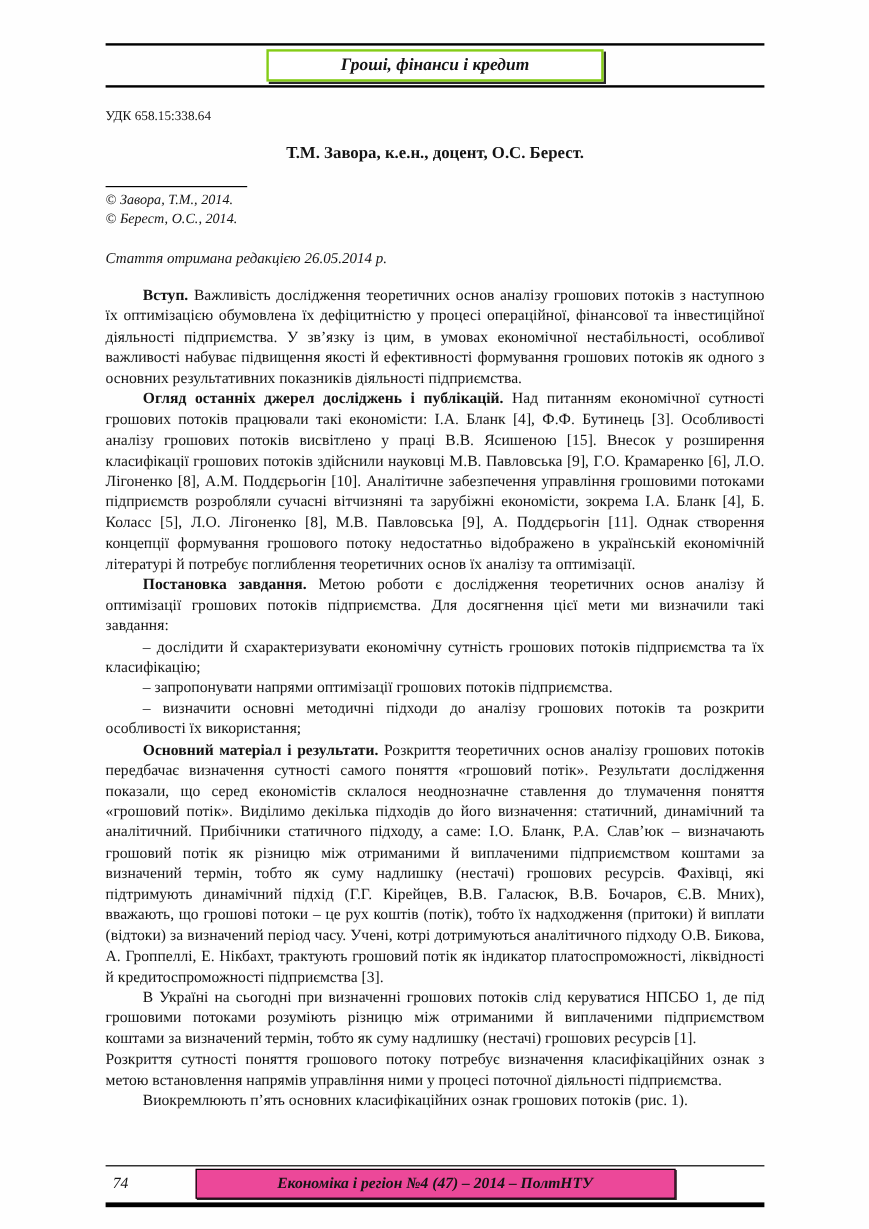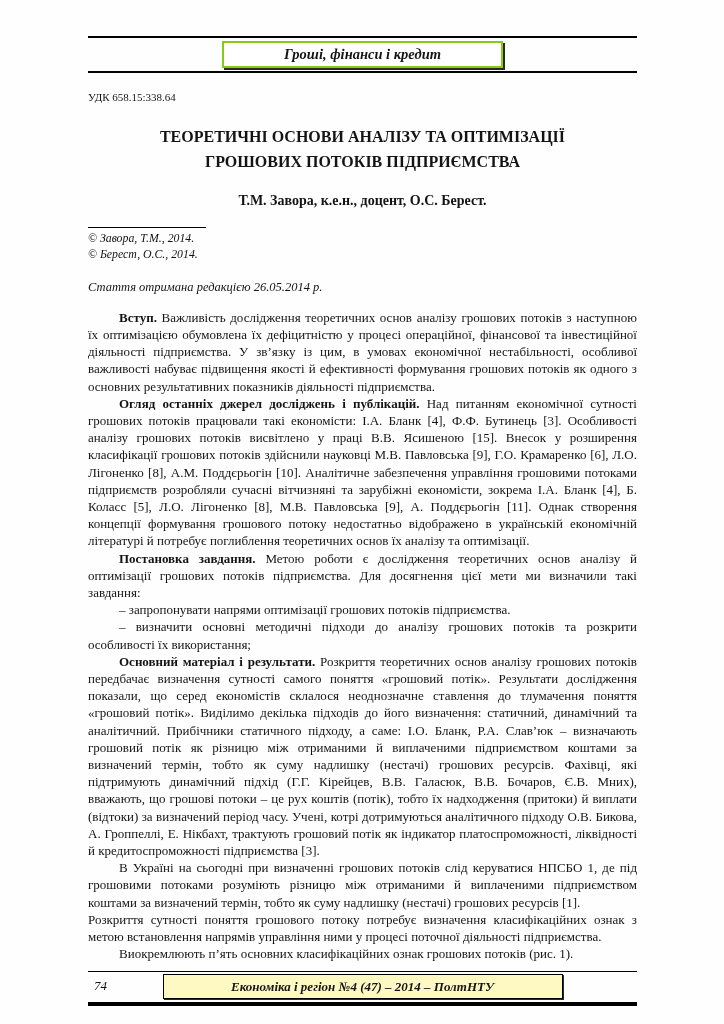--- a/index.html
+++ b/index.html
@@ -110,21 +110,21 @@
     font-style: italic;
     font-size: 13px;
   }
   .footer-box {
     width: 390px;
     margin: 0 auto;
     border: 1.8px solid #000;
     box-shadow: 1px 1px 0 #2a2a2a;
     text-align: center;
     padding: 2px 4px 3px 4px;
-    background: #fef9c3;
+    background: #ec4899;
   }
   .journal-title {
     font-weight: bold;
     font-style: italic;
     font-size: 13px;
     white-space: nowrap;
   }
 </style>
 </head>
 <body>
@@ -132,34 +132,34 @@
 <div class="page">
 
   <div class="header-band">
     <div class="header-box">
       <span class="section-title">Гроші, фінанси і кредит</span>
     </div>
   </div>
 
   <p class="udc">УДК 658.15:338.64</p>
 
-  <h1 class="title"><span>ТЕОРЕТИЧНІ ОСНОВИ АНАЛІЗУ ТА ОПТИМІЗАЦІЇ</span><br><span>ГРОШОВИХ ПОТОКІВ ПІДПРИЄМСТВА</span></h1>
 
   <p class="authors">Т.М. Завора, к.е.н., доцент, О.С. Берест.</p>
 
   <div class="footnote-rule"></div>
   <p class="copyright">© Завора, Т.М., 2014.</p>
   <p class="copyright">© Берест, О.С., 2014.</p>
 
   <p class="received">Стаття отримана редакцією 26.05.2014 р.</p>
 
   <div class="article-body">
       <p class="body-para"><b>Вступ. </b>Важливість дослідження теоретичних основ аналізу грошових потоків з наступною їх оптимізацією обумовлена їх дефіцитністю у процесі операційної, фінансової та інвестиційної діяльності підприємства. У зв’язку із цим, в умовах економічної нестабільності, особливої важливості набуває підвищення якості й ефективності формування грошових потоків як одного з основних результативних показників діяльності підприємства.</p>
       <p class="body-para"><b>Огляд останніх джерел досліджень і публікацій. </b>Над питанням економічної сутності грошових потоків працювали такі економісти: І.А. Бланк [4], Ф.Ф. Бутинець [3]. Особливості аналізу грошових потоків висвітлено у праці В.В. Ясишеною [15]. Внесок у розширення класифікації грошових потоків здійснили науковці М.В. Павловська [9], Г.О. Крамаренко [6], Л.О. Лігоненко [8], А.М. Поддєрьогін [10]. Аналітичне забезпечення управління грошовими потоками підприємств розробляли сучасні вітчизняні та зарубіжні економісти, зокрема І.А. Бланк [4], Б. Коласс [5], Л.О. Лігоненко [8], М.В. Павловська [9], А. Поддєрьогін [11]. Однак створення концепції формування грошового потоку недостатньо відображено в українській економічній літературі й потребує поглиблення теоретичних основ їх аналізу та оптимізації.</p>
       <p class="body-para"><b>Постановка завдання. </b>Метою роботи є дослідження теоретичних основ аналізу й оптимізації грошових потоків підприємства. Для досягнення цієї мети ми визначили такі завдання:</p>
+      <p class="body-para">– дослідити й схарактеризувати економічну сутність грошових потоків підприємства та їх класифікацію;</p>
       <p class="body-para">– запропонувати напрями оптимізації грошових потоків підприємства.</p>
       <p class="body-para">– визначити основні методичні підходи до аналізу грошових потоків та розкрити особливості їх використання;</p>
       <p class="body-para"><b>Основний матеріал і результати. </b>Розкриття теоретичних основ аналізу грошових потоків передбачає визначення сутності самого поняття «грошовий потік». Результати дослідження показали, що серед економістів склалося неоднозначне ставлення до тлумачення поняття «грошовий потік». Виділимо декілька підходів до його визначення: статичний, динамічний та аналітичний. Прибічники статичного підходу, а саме: І.О. Бланк, Р.А. Слав’юк – визначають грошовий потік як різницю між отриманими й виплаченими підприємством коштами за визначений термін, тобто як суму надлишку (нестачі) грошових ресурсів. Фахівці, які підтримують динамічний підхід (Г.Г. Кірейцев, В.В. Галасюк, В.В. Бочаров, Є.В. Мних), вважають, що грошові потоки – це рух коштів (потік), тобто їх надходження (притоки) й виплати (відтоки) за визначений період часу. Учені, котрі дотримуються аналітичного підходу О.В. Бикова, А. Гроппеллі, Е. Нікбахт, трактують грошовий потік як індикатор платоспроможності, ліквідності й кредитоспроможності підприємства [3].</p>
       <p class="body-para">В Україні на сьогодні при визначенні грошових потоків слід керуватися НПСБО 1, де під грошовими потоками розуміють різницю між отриманими й виплаченими підприємством коштами за визначений термін, тобто як суму надлишку (нестачі) грошових ресурсів [1].</p>
       <p class="body-para no-indent">Розкриття сутності поняття грошового потоку потребує визначення класифікаційних ознак з метою встановлення напрямів управління ними у процесі поточної діяльності підприємства.</p>
       <p class="body-para">Виокремлюють п’ять основних класифікаційних ознак грошових потоків (рис. 1).</p>
     </div>
 
   <div class="footer-band">
     <span class="page-number">74</span>

